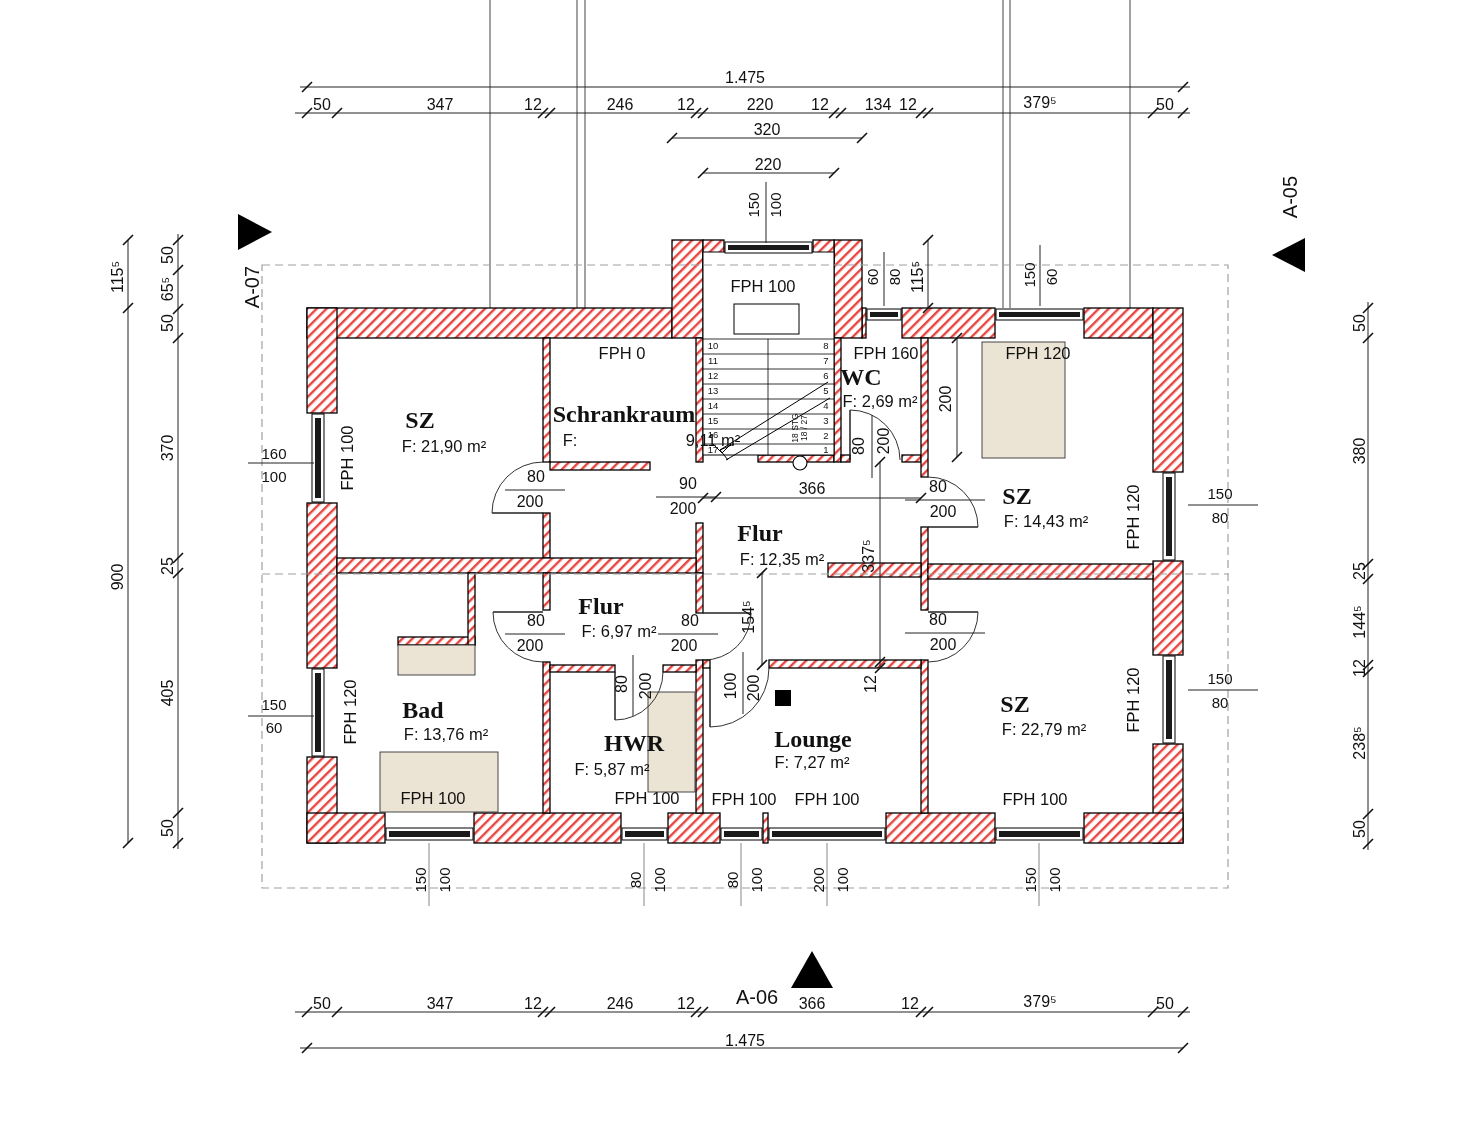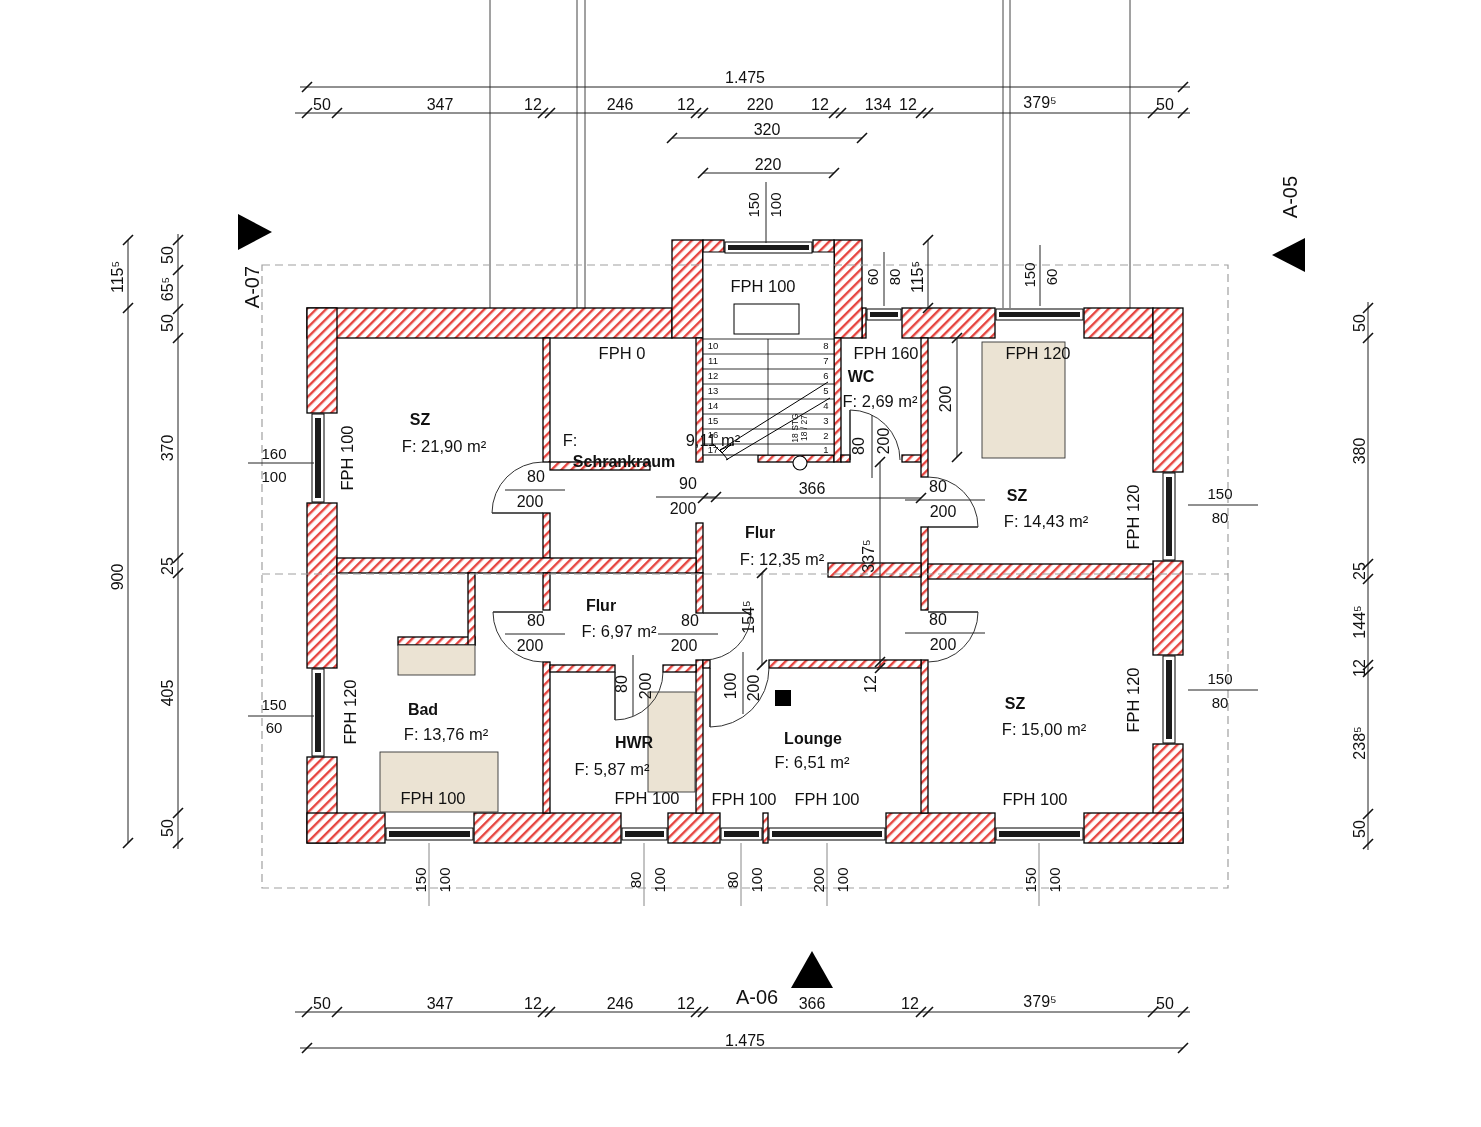--- a/index.html
+++ b/index.html
@@ -4,21 +4,21 @@
 <style>
   html,body{margin:0;padding:0;background:#fff;}
   #canvas{position:relative;width:1481px;height:1127px;background:#fff;overflow:hidden;
           font-family:"Liberation Sans", sans-serif;color:#111;}
   #plan-svg{position:absolute;left:0;top:0;}
   #labels{position:absolute;left:0;top:0;width:100%;height:100%;pointer-events:none;}
   .lbl{position:absolute;white-space:nowrap;transform:translate(-50%,-50%);color:#111;line-height:1;}
   .lbl.rot{transform:translate(-50%,-50%) rotate(-90deg);}
   .c-dim{font-size:16px;}
   .c-wdim{font-size:15px;}
-  .c-room{font-size:16px;font-weight:bold;}
+  .c-room{font-size:24px;font-weight:bold;font-family:Liberation Serif, serif;}
   .c-area{font-size:16.5px;}
   .c-fph{font-size:16.5px;}
   .c-marker{font-size:20px;}
   .c-snum{font-size:9.5px;}
   .c-snote{font-size:8.5px;}
 </style>
 </head>
 <body>
 
 <div id="canvas">
@@ -358,39 +358,39 @@
       <div class="lbl c-fph rot" style="left: 1133px; top: 517px;">FPH 120</div>
       <div class="lbl c-fph rot" style="left: 350px; top: 712px;">FPH 120</div>
       <div class="lbl c-fph rot" style="left: 1133px; top: 700px;">FPH 120</div>
       <div class="lbl c-fph" style="left: 433px; top: 798px;">FPH 100</div>
       <div class="lbl c-fph" style="left: 647px; top: 798px;">FPH 100</div>
       <div class="lbl c-fph" style="left: 744px; top: 799px;">FPH 100</div>
       <div class="lbl c-fph" style="left: 827px; top: 799px;">FPH 100</div>
       <div class="lbl c-fph" style="left: 1035px; top: 799px;">FPH 100</div>
       <div class="lbl c-room" style="left: 420px; top: 420px;">SZ</div>
       <div class="lbl c-area" style="left: 444px; top: 446px;">F: 21,90 m²</div>
-      <div class="lbl c-room" style="left: 624px; top: 414px; margin-top: 48px;">Schrankraum</div>
+      <div class="lbl c-room" style="left: 624px; top: 414px;">Schrankraum</div>
       <div class="lbl c-area" style="left: 570px; top: 440px;">F:</div>
       <div class="lbl c-area" style="left: 665px; top: 440px; margin-left: 48px;">9,11 m²</div>
       <div class="lbl c-room" style="left: 861px; top: 377px;">WC</div>
       <div class="lbl c-area" style="left: 880px; top: 401px;">F: 2,69 m²</div>
       <div class="lbl c-room" style="left: 1017px; top: 496px;">SZ</div>
       <div class="lbl c-area" style="left: 1046px; top: 521px;">F: 14,43 m²</div>
       <div class="lbl c-room" style="left: 760px; top: 533px;">Flur</div>
       <div class="lbl c-area" style="left: 782px; top: 559px;">F: 12,35 m²</div>
       <div class="lbl c-room" style="left: 601px; top: 606px;">Flur</div>
       <div class="lbl c-area" style="left: 619px; top: 631px;">F: 6,97 m²</div>
       <div class="lbl c-room" style="left: 423px; top: 710px;">Bad</div>
       <div class="lbl c-area" style="left: 446px; top: 734px;">F: 13,76 m²</div>
       <div class="lbl c-room" style="left: 634px; top: 743px; text-align: center;">HWR</div>
       <div class="lbl c-area" style="left: 612px; top: 769px;">F: 5,87 m²</div>
       <div class="lbl c-room" style="left: 813px; top: 739px;">Lounge</div>
-      <div class="lbl c-area" style="left: 812px; top: 762px;">F: 6,51 m²</div>
+      <div class="lbl c-area" style="left: 812px; top: 762px;">F: 7,27 m²</div>
       <div class="lbl c-room" style="left: 1015px; top: 704px;">SZ</div>
-      <div class="lbl c-area" style="left: 1044px; top: 729px;">F: 15,00 m²</div>
+      <div class="lbl c-area" style="left: 1044px; top: 729px;">F: 22,79 m²</div>
       <div class="lbl c-marker rot" style="left: 252px; top: 287px;">A-07</div>
       <div class="lbl c-marker rot" style="left: 1290px; top: 197px;">A-05</div>
       <div class="lbl c-marker" style="left: 757px; top: 969px; margin-top: 28px;">A-06</div>
       <div class="lbl c-snum" style="left: 713px; top: 346px;">10</div>
       <div class="lbl c-snum" style="left: 713px; top: 361px;">11</div>
       <div class="lbl c-snum" style="left: 713px; top: 376px;">12</div>
       <div class="lbl c-snum" style="left: 713px; top: 391px;">13</div>
       <div class="lbl c-snum" style="left: 713px; top: 406px;">14</div>
       <div class="lbl c-snum" style="left: 713px; top: 421px;">15</div>
       <div class="lbl c-snum" style="left: 713px; top: 435px;">16</div>

